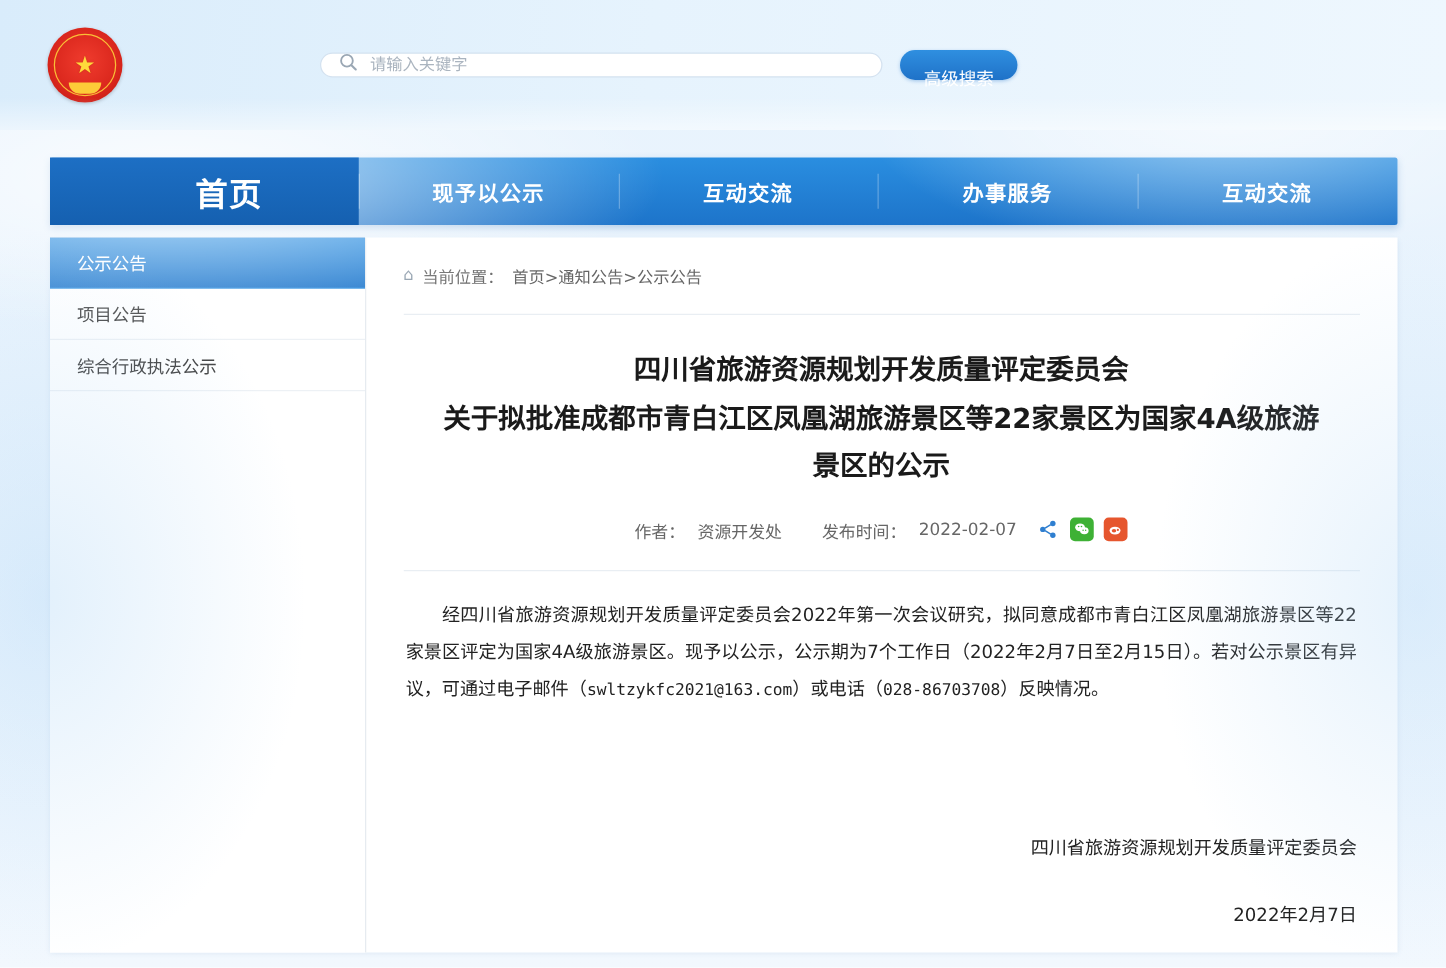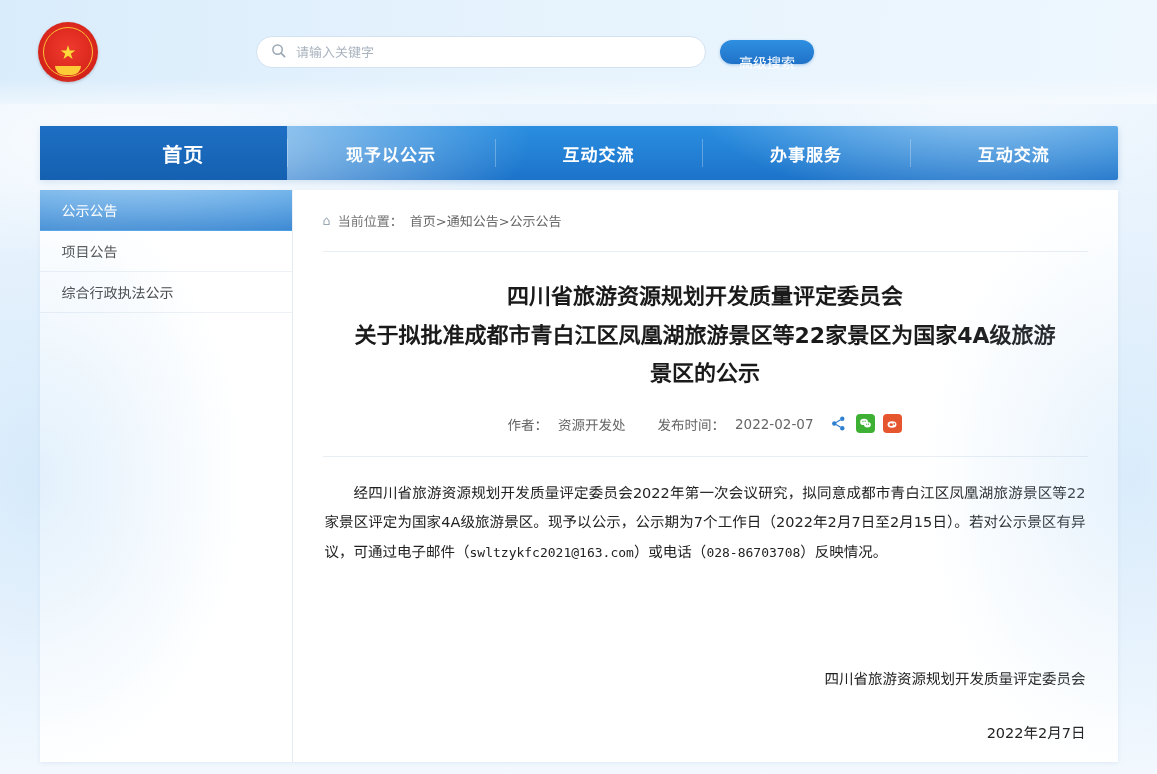--- a/index.html
+++ b/index.html
@@ -68,21 +68,21 @@
   }
   .title-en {
     font-size: 11px; color: #3a73bb; letter-spacing: .4px; margin-top: 5px;
   }
 
   .search-wrap {
     display: flex; align-items: center; gap: 14px;
     margin-left: 158px;
   }
   .search-box {
-    width: 450px; height: 32px; background: #fff;
+    width: 450px; height: 20px; background: #fff;
     border: 1px solid #d4e2f0; border-radius: 16px;
     display: flex; align-items: center; padding: 0 14px; gap: 8px;
   }
   .search-box svg { flex: 0 0 auto; }
   .search-input {
     border: 0; outline: 0; flex: 1; height: 100%;
     font-size: 13px; color: #333; background: transparent;
     font-family: "DejaVu Sans", "Liberation Sans", sans-serif;
   }
   .search-input::placeholder { color: #aab4bf; }
@@ -108,21 +108,21 @@
     position: relative;
     font-family: "DejaVu Sans", "Liberation Sans", sans-serif;
     letter-spacing: 1px;
   }
   .nav-item + .nav-item::before {
     content: ""; position: absolute; left: 0; top: 13px; bottom: 13px;
     width: 1px; background: rgba(255,255,255,0.28);
   }
   .nav-item.active {
     background: linear-gradient(180deg, #1d6fc4 0%, #1560b0 100%);
-    font-size: 20px;
+    font-size: 26px;
     padding-left: 40px;
   }
   .nav-item.active::before { display: none; }
 
   
   .content {
     width: 1078px; margin: 10px auto 0;
     display: flex;
     background: #fff;
     min-height: 572px;

